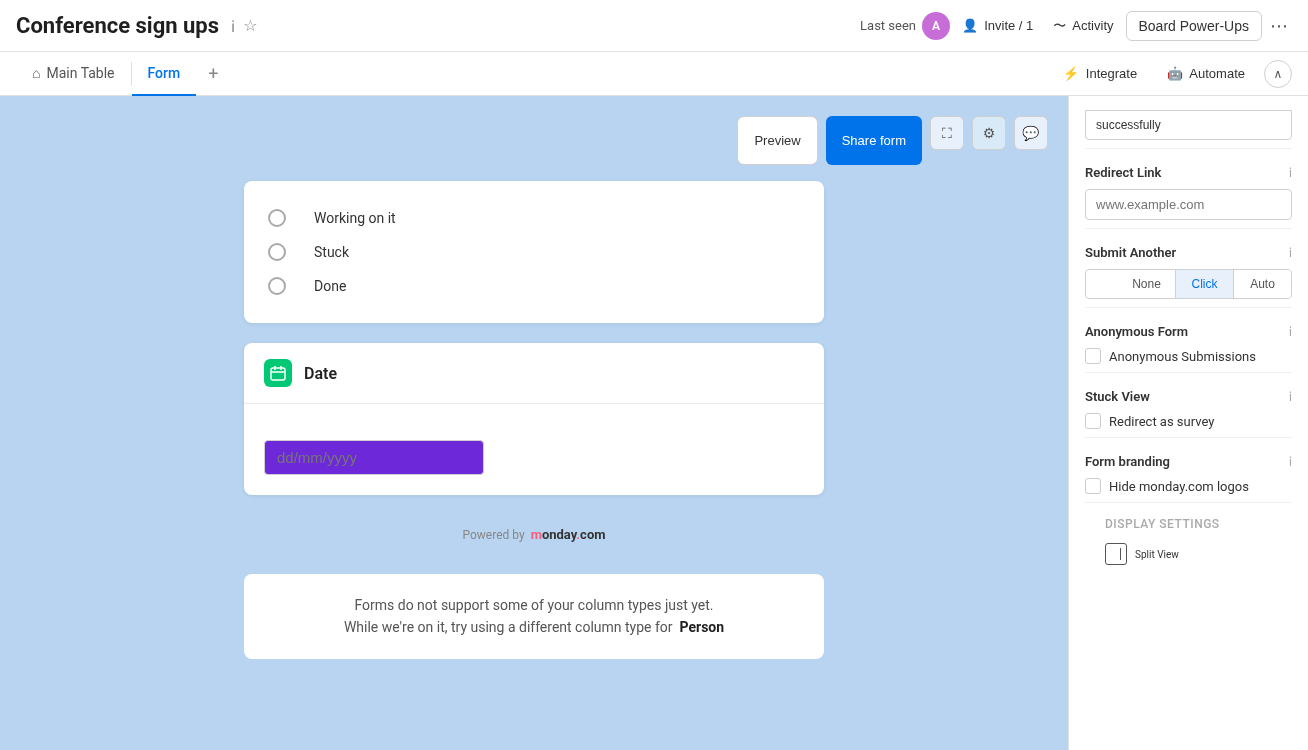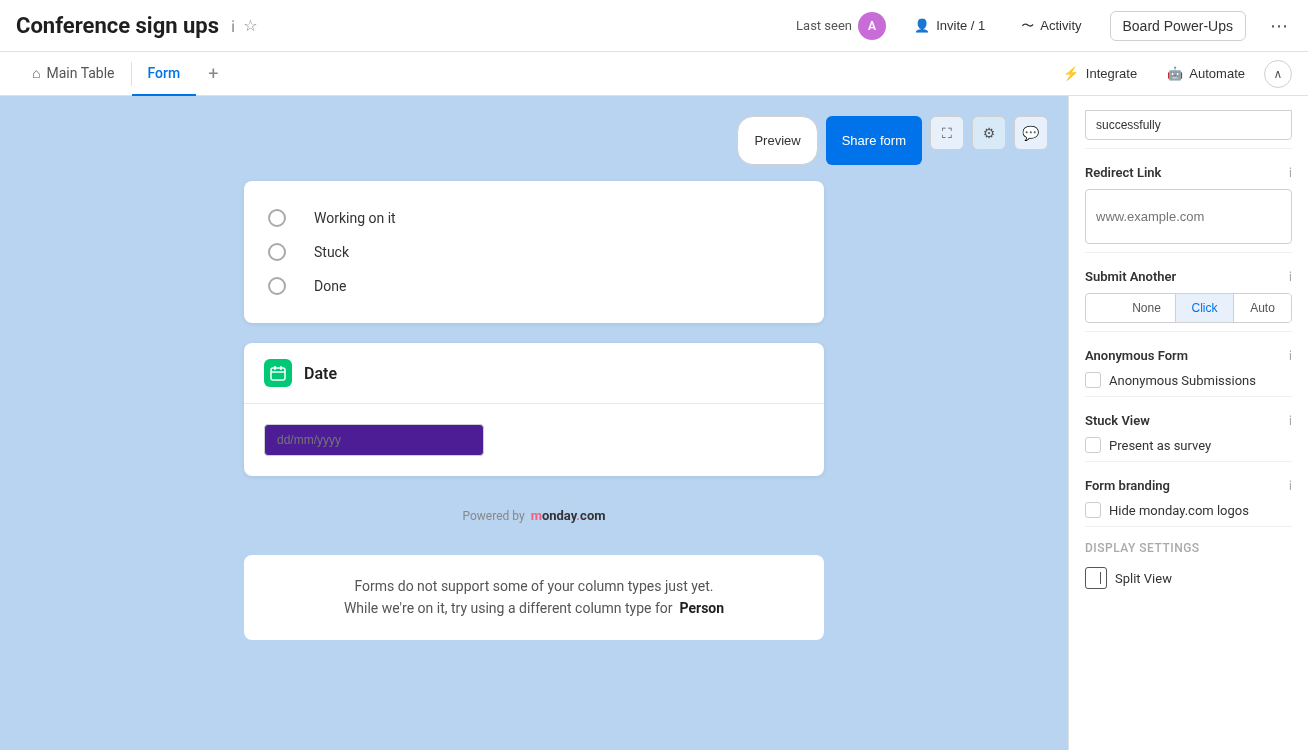--- a/index.html
+++ b/index.html
@@ -27,21 +27,21 @@
     }
     .header-icons span {
       color: #888;
       cursor: pointer;
       font-size: 16px;
     }
     .header-spacer { flex: 1; }
     .header-actions {
       display: flex;
       align-items: center;
-      gap: 20px;
+      gap: 4px;
     }
     .last-seen {
       display: flex;
       align-items: center;
       gap: 6px;
       font-size: 13px;
       color: #555;
     }
     .avatar {
       width: 28px;
@@ -189,21 +189,21 @@
     
     .form-toolbar {
       width: 100%;
       display: flex;
       justify-content: flex-end;
       padding: 0 20px 16px 20px;
       gap: 8px;
     }
     .preview-btn {
       border: 1px solid #d0d0d0;
-      border-radius: 16px;
+      border-radius: 7px;
       padding: 16px 16px;
       font-size: 13px;
       background: #fff;
       cursor: pointer;
       color: #333;
     }
     .share-form-btn {
       border: none;
       border-radius: 6px;
       padding: 7px 16px;
@@ -289,23 +289,24 @@
       color: #1f1f1f;
     }
     .date-card-body {
       padding: 20px 20px;
     }
     .date-input {
       width: 220px;
       padding: 8px 12px;
       border: 1px solid #d0d0d0;
       border-radius: 4px;
-      font-size: 12px;
+      font-size: 15px;
       color: #aaa;
-      background: #4c1d95;
+      background: #6d28d9;
+      margin-top: 16px;
     }
 
     
     .powered-by {
       text-align: center;
       font-size: 12px;
       color: #888;
       padding: 12px 0;
       display: flex;
       align-items: center;
@@ -340,42 +341,42 @@
       background: #fff;
       border-left: 1px solid #e0e0e0;
       overflow-y: auto;
       padding: 0 16px 20px 16px;
     }
 
     .panel-section {
       padding: 14px 0 8px 0;
       border-bottom: 1px solid #f0f0f0;
     }
-    .panel-section:last-child { border-bottom: none; }
+    .panel-section:last-child { border-bottom: none; margin-left: 20px; }
 
     .panel-section-header {
       display: flex;
       align-items: center;
       justify-content: space-between;
       margin-bottom: 8px;
     }
     .panel-section-title {
       font-size: 13px;
       font-weight: 600;
       color: #333;
     }
     .info-icon {
       color: #aaa;
       font-size: 13px;
       cursor: pointer;
     }
 
     .text-input-field {
       width: 100%;
-      padding: 19px 10px;
+      padding: 7px 10px;
       border: 1px solid #d0d0d0;
       border-radius: 4px;
       font-size: 13px;
       color: #aaa;
       background: #fff;
     }
     .success-text-input {
       width: 100%;
       padding: 7px 10px;
       border: 1px solid #d0d0d0;
@@ -451,21 +452,21 @@
       align-items: center;
       justify-content: center;
     }
     .split-view-inner {
       width: 8px;
       height: 12px;
       border-right: 1.5px solid #555;
       margin-left: 2px;
     }
     .split-view-label {
-      font-size: 13px;
+      font-size: 10px;
       color: #333;
     }
 
     
     .form-canvas::-webkit-scrollbar { width: 6px; }
     .form-canvas::-webkit-scrollbar-track { background: transparent; }
     .form-canvas::-webkit-scrollbar-thumb { background: rgba(0,0,0,0.15); border-radius: 3px; }
     .right-panel::-webkit-scrollbar { width: 4px; }
     .right-panel::-webkit-scrollbar-track { background: transparent; }
     .right-panel::-webkit-scrollbar-thumb { background: rgba(0,0,0,0.15); border-radius: 2px; }
@@ -642,21 +643,21 @@
       </div>
     </div>
 
     <div class="panel-section">
       <div class="panel-section-header">
         <span class="panel-section-title">Stuck View</span>
         <span class="info-icon">ℹ</span>
       </div>
       <div class="checkbox-row">
         <div class="checkbox-box"></div>
-        <span class="checkbox-label">Present as survey</span>
+        <span class="checkbox-label">Redirect as survey</span>
       </div>
     </div>
 
     <div class="panel-section">
       <div class="panel-section-header">
         <span class="panel-section-title">Form branding</span>
         <span class="info-icon">ℹ</span>
       </div>
       <div class="checkbox-row">
         <div class="checkbox-box"></div>

